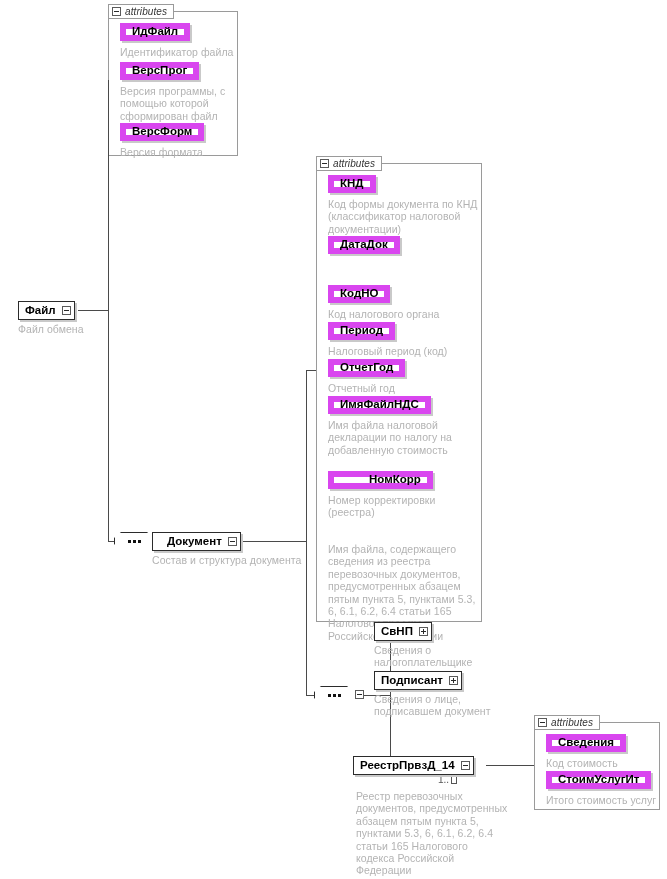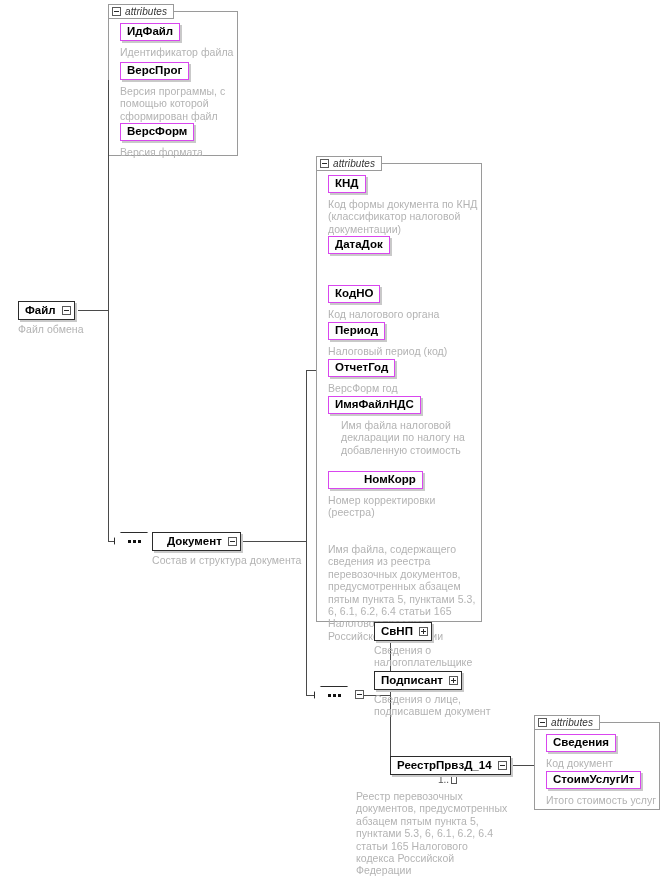--- a/index.html
+++ b/index.html
@@ -69,21 +69,21 @@
   .node .nctrl{
     display:flex;align-items:center;justify-content:center;
     padding-right:3px;padding-left:0;
   }
   .node .nctrl .ctrl{width:9px;height:9px;}
 
   
   .attr{
     position:absolute;display:inline-flex;align-items:center;
     box-sizing:border-box;
-    border:1px solid #d946ef;background:#fff;
+    border:6px solid #d946ef;background:#fff;
     box-shadow:2px 2px 0 0 #c9c9c9;
     height:18px;padding:0 6px;
     font-weight:bold;font-size:11.5px;color:#000;
     white-space:nowrap;line-height:1;
     z-index:4;
   }
 
   
   .desc{
     position:absolute;
@@ -223,26 +223,26 @@
     <div class="desc" style="left:12px;top:152px;width:152px;">Код налогового органа</div>
 
     <div class="attr" style="left:12px;top:166px;">
       <span>Период</span>
     </div>
     <div class="desc" style="left:12px;top:189px;width:152px;">Налоговый период (код)</div>
 
     <div class="attr" style="left:12px;top:203px;">
       <span>ОтчетГод</span>
     </div>
-    <div class="desc" style="left:12px;top:226px;width:152px;">ВерсФорм год</div>
+    <div class="desc" style="left:12px;top:226px;width:152px;">Отчетный год</div>
 
     <div class="attr" style="left:12px;top:240px;">
       <span>ИмяФайлНДС</span>
     </div>
-    <div class="desc" style="left:12px;top:263px;width:152px;margin-left:13px;">Имя файла налоговой
+    <div class="desc" style="left:12px;top:263px;width:152px;">Имя файла налоговой
 декларации по налогу на
 добавленную стоимость</div>
 
     <div class="attr" style="left:12px;top:315px;padding-left:35px;">
       <span>НомКорр</span>
     </div>
     <div class="desc" style="left:12px;top:338px;width:152px;">Номер корректировки
 (реестра)</div>
 
     <div class="desc" style="left:12px;top:387px;width:156px;">Имя файла, содержащего
@@ -282,21 +282,21 @@
 
   <div class="node" style="left:374px;top:671px;">
     <span class="nlabel">Подписант</span>
     <span class="nctrl">
       <span class="ctrl plus"></span>
     </span>
   </div>
   <div class="desc" style="left:374px;top:693px;width:170px;">Сведения о лице,
 подписавшем документ</div>
 
-  <div class="node" style="left:390px;top:756px;align-items:center;">
+  <div class="node" style="left:353px;top:756px;align-items:center;">
     <span class="nlabel">РеестрПрвзД_14</span>
     <span class="nctrl">
       <span class="ctrl"></span>
     </span>
   </div>
   <div class="card" style="left:438px;top:774px;">
     <span class="tick" style="left:-9px;top:-5px;"></span>
     <span>1..</span>
       <span class="box"></span>
   </div>
@@ -315,21 +315,21 @@
   <div class="attrbox" style="left:534px;top:715px;width:126px;height:95px;">
     <div class="abody" style="top:7px;width:126px;height:88px;"></div>
     <div class="attrtab" style="width:66px;">
       <span class="ctrl"></span>
       <span class="tlabel">attributes</span>
     </div>
 
     <div class="attr" style="left:12px;top:19px;">
       <span>Сведения</span>
     </div>
-    <div class="desc" style="left:12px;top:42px;width:112px;">Код документ</div>
+    <div class="desc" style="left:12px;top:42px;width:112px;">Код стоимость</div>
 
     <div class="attr" style="left:12px;top:56px;">
       <span>СтоимУслугИт</span>
     </div>
     <div class="desc" style="left:12px;top:79px;width:118px;">Итого стоимость услуг</div>
   </div>
 
 </div>
 
 </body></html>

